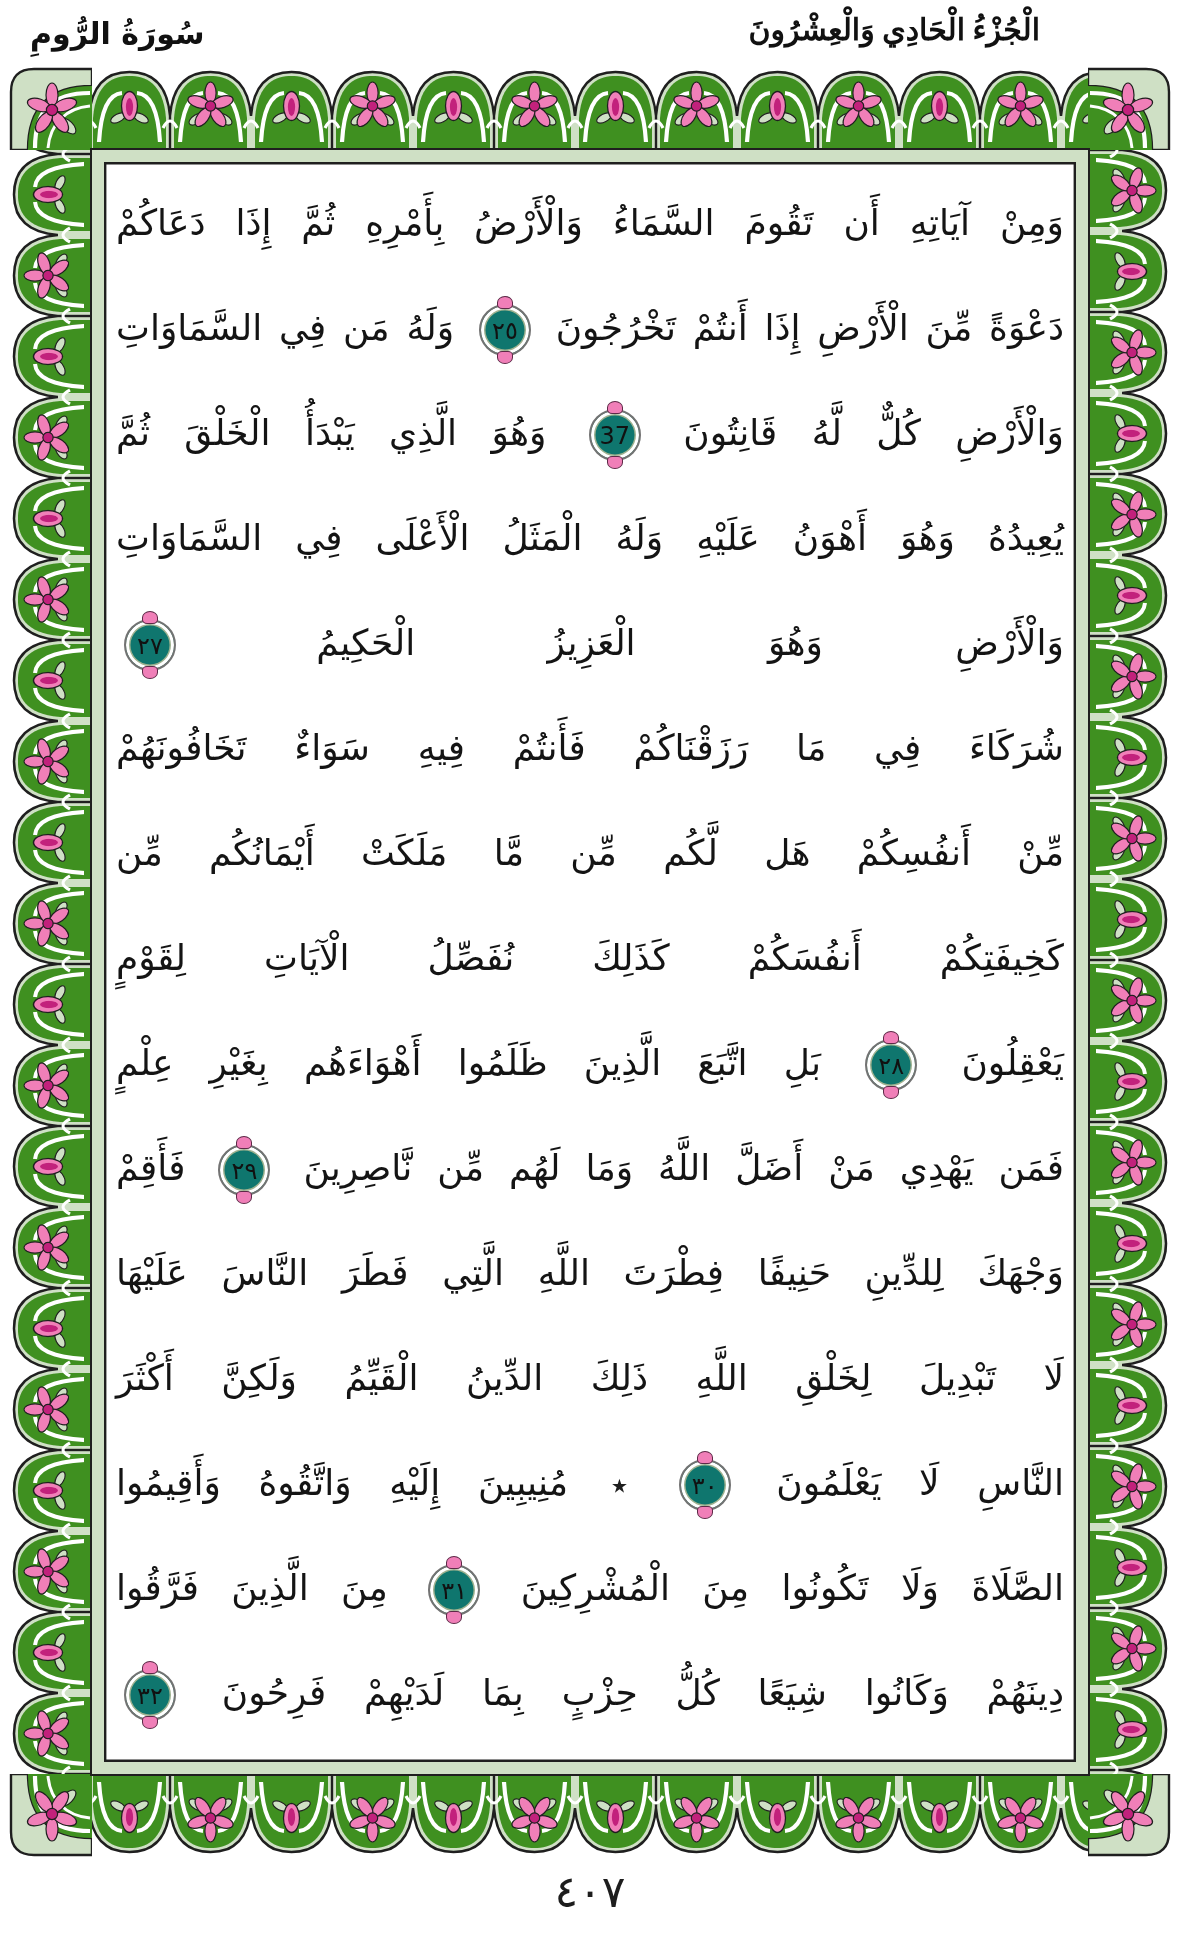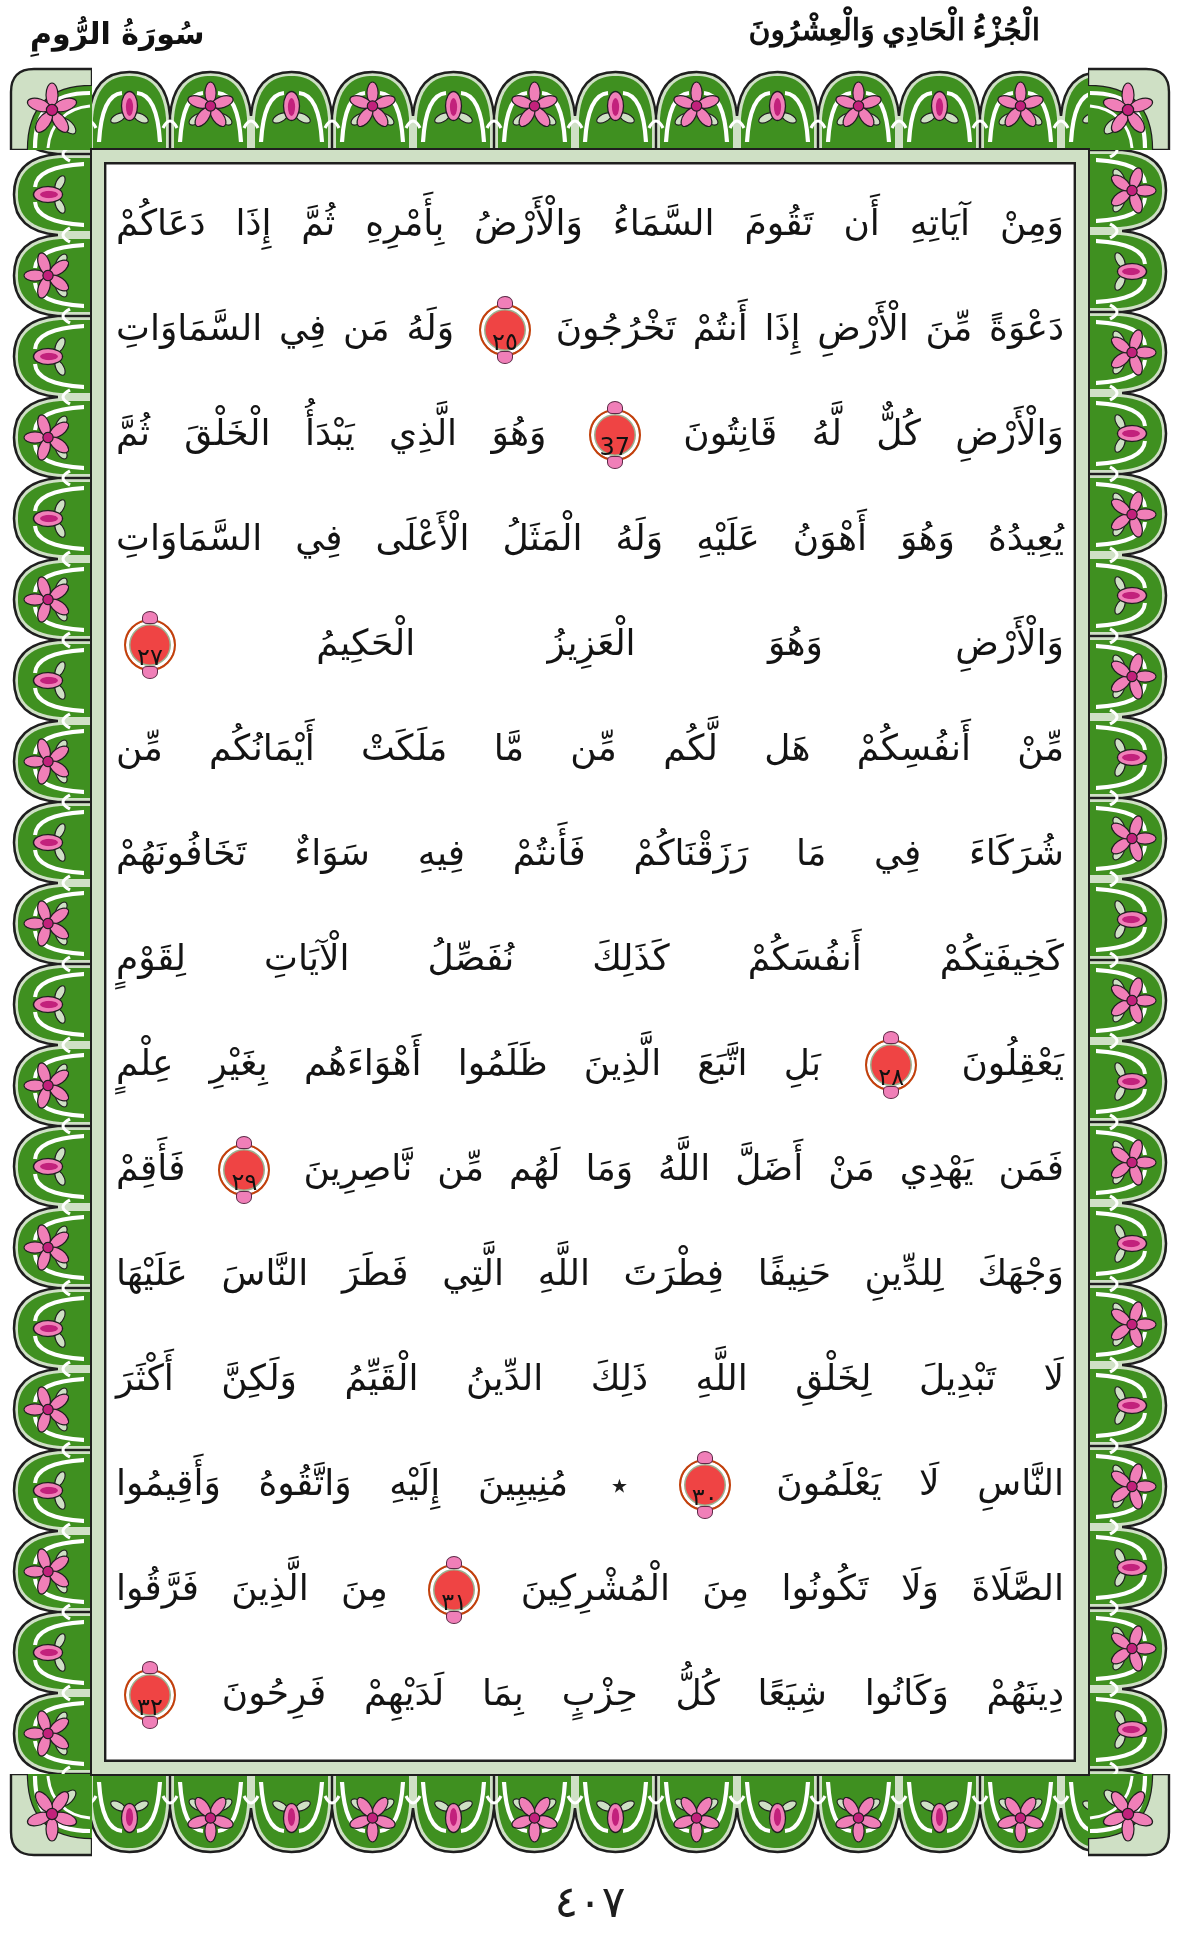--- a/index.html
+++ b/index.html
@@ -22,33 +22,33 @@
   .c-br{left:1088px;top:1774px;transform:scale(-1,-1);}
   
   .inner-frame{position:absolute;left:92px;top:150px;width:996px;height:1624px;box-sizing:border-box;
                border:12px solid #cfe0c5;outline:2.4px solid #1f1f1f;
                box-shadow:inset 0 0 0 2.4px #1f1f1f;}
   
   .text-area{position:absolute;left:116px;top:170px;width:948px;direction:rtl;}
   .qline{height:105px;line-height:105px;white-space:nowrap;direction:rtl;
          text-align:justify;text-align-last:justify;font-size:36px;color:#141414;}
   .ayah{letter-spacing:0;}
-  .vmark{position:relative;display:inline-flex;align-items:flex-end;justify-content:center;
-         width:52px;height:52px;border-radius:50%;background:#ef4444;border:2px solid #c2410c;
+  .vmark{position:relative;display:inline-flex;align-items:center;justify-content:center;
+         width:52px;height:52px;border-radius:50%;background:#0f766e;border:2px solid #737373;
          box-shadow:inset 0 0 0 3px #ffffff,inset 0 0 0 4.5px #9db18f;
          vertical-align:middle;margin:0 8px;box-sizing:border-box;}
   .vmark::before,.vmark::after{content:"";position:absolute;left:50%;transform:translateX(-50%);
          width:14px;height:11px;background:#f07fb8;border:1.4px solid #5c2a47;}
   .vmark::before{top:-10px;border-radius:55% 55% 35% 35%;}
   .vmark::after{bottom:-10px;border-radius:35% 35% 55% 55%;}
   .vnum{font-size:24px;line-height:1;color:#111;padding-top:2px;}
   .hizb{font-size:32px;vertical-align:middle;margin:0 5px;color:#1d1d1d;}
   
   .page-number{position:absolute;left:0;top:1866px;width:100%;text-align:center;
-               font-size:44px;color:#1d1d1d;margin-top:10px;}
+               font-size:44px;color:#1d1d1d;}
 </style>
 </head>
 <body>
 
 <div class="page">
 
   <div class="hdr hdr-right">الْجُزْءُ الْحَادِي وَالْعِشْرُونَ</div>
   <div class="hdr hdr-left">سُورَةُ الرُّومِ</div>
 
   <svg width="0" height="0" style="position:absolute" aria-hidden="true">
@@ -158,22 +158,22 @@
       <div class="qline"><span class="ayah">دَعْوَةً مِّنَ الْأَرْضِ إِذَا أَنتُمْ تَخْرُجُونَ</span> <span class="vmark">
           <span class="vnum">٢٥</span>
         </span> <span class="ayah">وَلَهُ مَن فِي السَّمَاوَاتِ</span> </div>
       <div class="qline"><span class="ayah">وَالْأَرْضِ كُلٌّ لَّهُ قَانِتُونَ</span> <span class="vmark">
           <span class="vnum">37</span>
         </span> <span class="ayah">وَهُوَ الَّذِي يَبْدَأُ الْخَلْقَ ثُمَّ</span> </div>
       <div class="qline"><span class="ayah">يُعِيدُهُ وَهُوَ أَهْوَنُ عَلَيْهِ وَلَهُ الْمَثَلُ الْأَعْلَى فِي السَّمَاوَاتِ</span> </div>
       <div class="qline"><span class="ayah">وَالْأَرْضِ وَهُوَ الْعَزِيزُ الْحَكِيمُ</span> <span class="vmark">
           <span class="vnum">٢٧</span>
         </span>  </div>
+      <div class="qline"><span class="ayah">شُرَكَاءَ فِي مَا رَزَقْنَاكُمْ فَأَنتُمْ فِيهِ سَوَاءٌ تَخَافُونَهُمْ</span> </div>
       <div class="qline"><span class="ayah">مِّنْ أَنفُسِكُمْ هَل لَّكُم مِّن مَّا مَلَكَتْ أَيْمَانُكُم مِّن</span> </div>
-      <div class="qline"><span class="ayah">شُرَكَاءَ فِي مَا رَزَقْنَاكُمْ فَأَنتُمْ فِيهِ سَوَاءٌ تَخَافُونَهُمْ</span> </div>
       <div class="qline"><span class="ayah">كَخِيفَتِكُمْ أَنفُسَكُمْ كَذَلِكَ نُفَصِّلُ الْآيَاتِ لِقَوْمٍ</span> </div>
       <div class="qline"><span class="ayah">يَعْقِلُونَ</span> <span class="vmark">
           <span class="vnum">٢٨</span>
         </span> <span class="ayah">بَلِ اتَّبَعَ الَّذِينَ ظَلَمُوا أَهْوَاءَهُم بِغَيْرِ عِلْمٍ</span> </div>
       <div class="qline"><span class="ayah">فَمَن يَهْدِي مَنْ أَضَلَّ اللَّهُ وَمَا لَهُم مِّن نَّاصِرِينَ</span> <span class="vmark">
           <span class="vnum">٢٩</span>
         </span> <span class="ayah">فَأَقِمْ</span> </div>
       <div class="qline"><span class="ayah">وَجْهَكَ لِلدِّينِ حَنِيفًا فِطْرَتَ اللَّهِ الَّتِي فَطَرَ النَّاسَ عَلَيْهَا</span> </div>
       <div class="qline"><span class="ayah">لَا تَبْدِيلَ لِخَلْقِ اللَّهِ ذَلِكَ الدِّينُ الْقَيِّمُ وَلَكِنَّ أَكْثَرَ</span> </div>
       <div class="qline"><span class="ayah">النَّاسِ لَا يَعْلَمُونَ</span> <span class="vmark">

